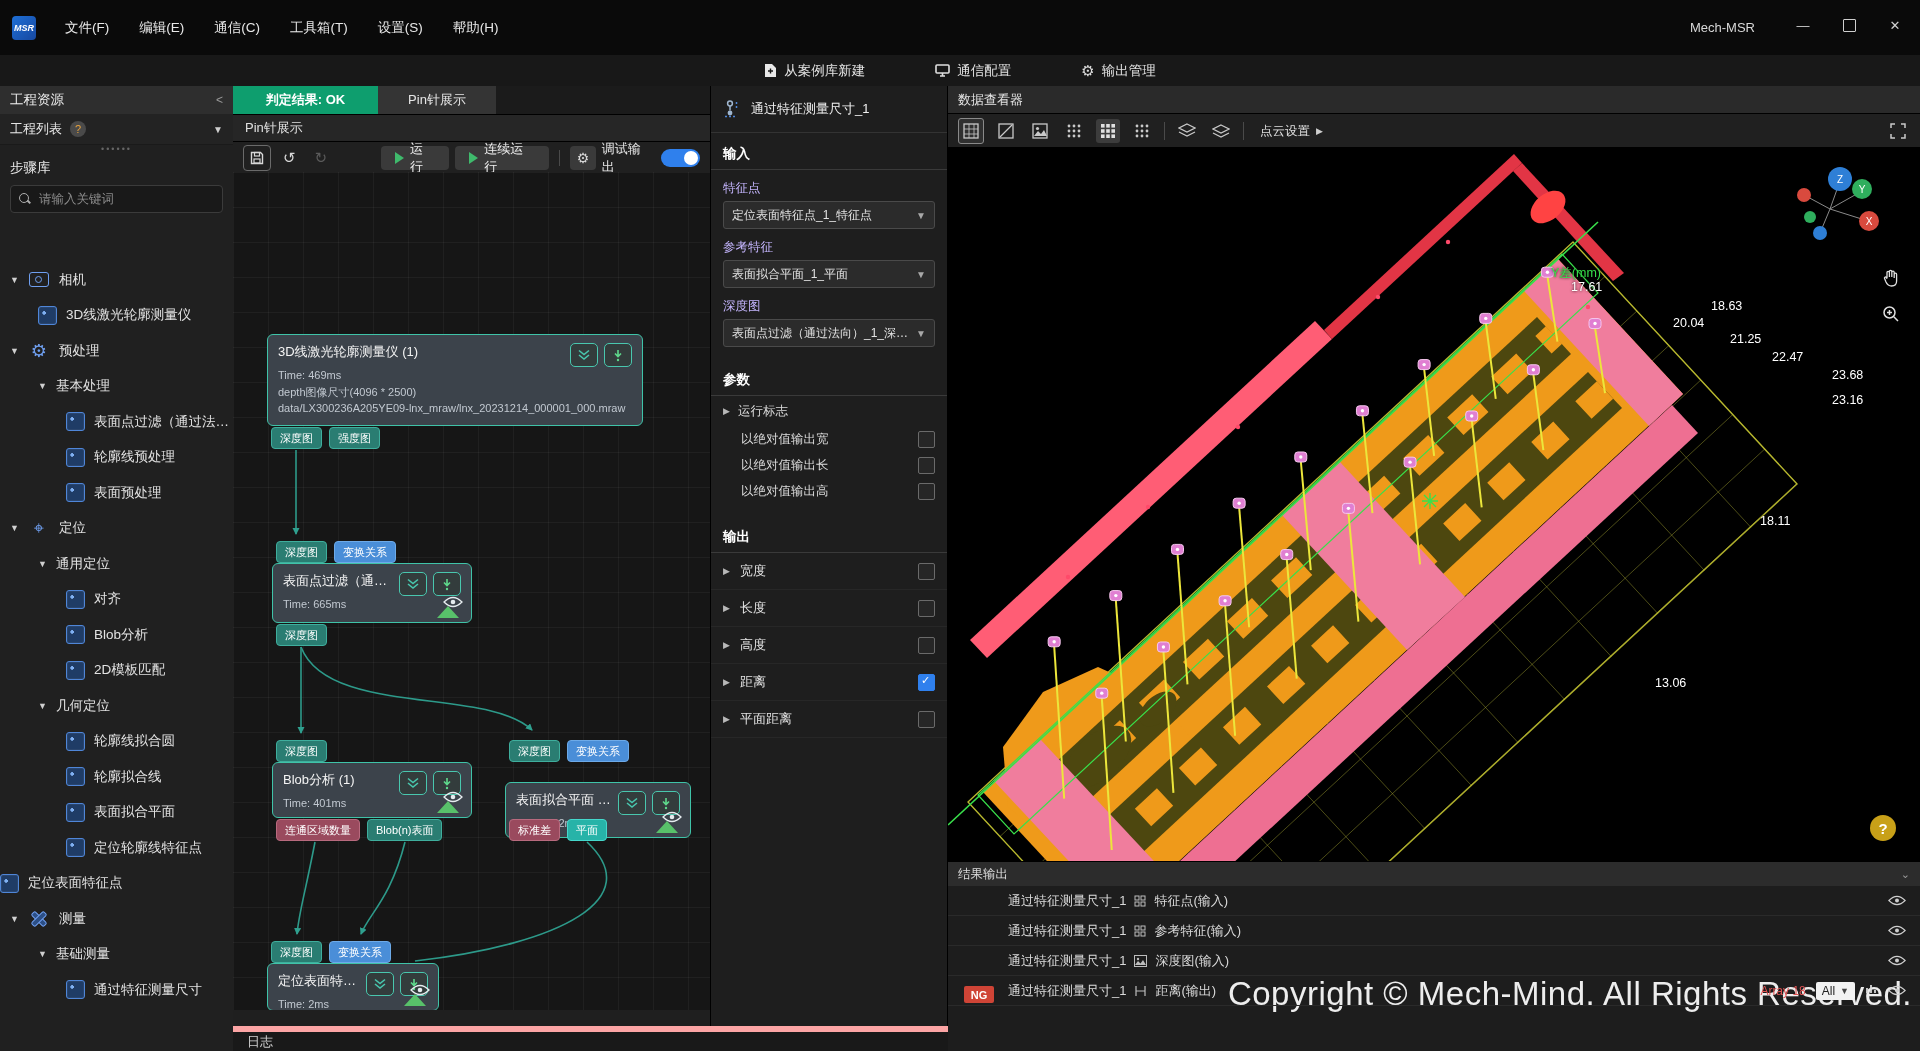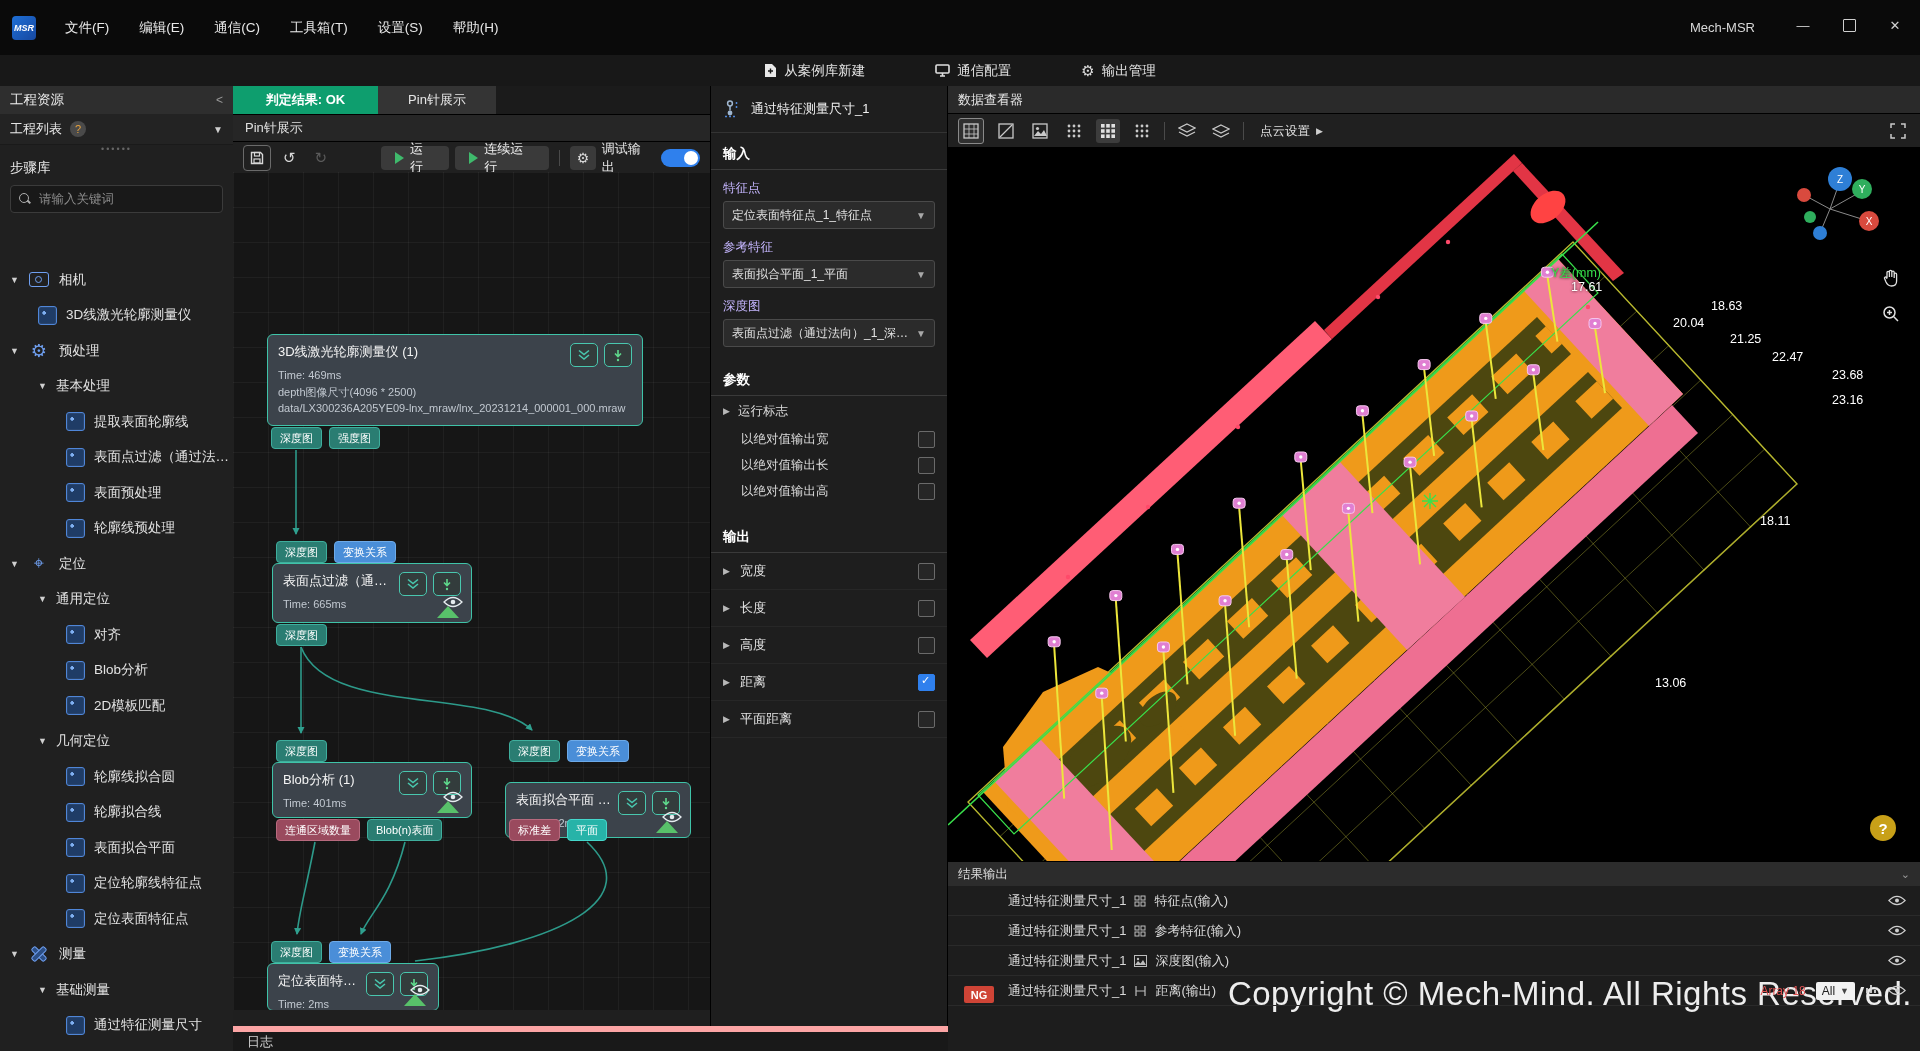--- a/index.html
+++ b/index.html
@@ -223,33 +223,29 @@
           <span class="caret">▼</span>
           <span class="gicon">⚙</span>
           <span class="tlabel">预处理</span>
         </div>
         <div class="trow" style="padding-left: 38px;">
           <span class="caret">▼</span>
           <span class="tlabel">基本处理</span>
         </div>
         <div class="trow" style="padding-left: 66px;">
           <span class="leafic"></span>
-          <span class="tlabel">提取表面轮廓线</span>
-        </div>
-        <div class="trow" style="padding-left: 66px;">
-          <span class="leafic"></span>
           <span class="tlabel">表面点过滤（通过法向）</span>
         </div>
         <div class="trow" style="padding-left: 66px;">
           <span class="leafic"></span>
+          <span class="tlabel">轮廓线预处理</span>
+        </div>
+        <div class="trow" style="padding-left: 66px;">
+          <span class="leafic"></span>
           <span class="tlabel">表面预处理</span>
-        </div>
-        <div class="trow" style="padding-left: 66px;">
-          <span class="leafic"></span>
-          <span class="tlabel">轮廓线预处理</span>
         </div>
         <div class="trow" style="padding-left: 10px;">
           <span class="caret">▼</span>
           <span class="gicon">⌖</span>
           <span class="tlabel">定位</span>
         </div>
         <div class="trow" style="padding-left: 38px;">
           <span class="caret">▼</span>
           <span class="tlabel">通用定位</span>
         </div>
@@ -278,21 +274,21 @@
           <span class="tlabel">轮廓拟合线</span>
         </div>
         <div class="trow" style="padding-left: 66px;">
           <span class="leafic"></span>
           <span class="tlabel">表面拟合平面</span>
         </div>
         <div class="trow" style="padding-left: 66px;">
           <span class="leafic"></span>
           <span class="tlabel">定位轮廓线特征点</span>
         </div>
-        <div class="trow" style="padding-left: 66px;">
+        <div class="trow" style="">
           <span class="leafic"></span>
           <span class="tlabel">定位表面特征点</span>
         </div>
         <div class="trow" style="padding-left: 10px;">
           <span class="caret">▼</span>
           <span class="gicon meas">
             <i></i>
             <i></i>
           </span>
           <span class="tlabel">测量</span>

